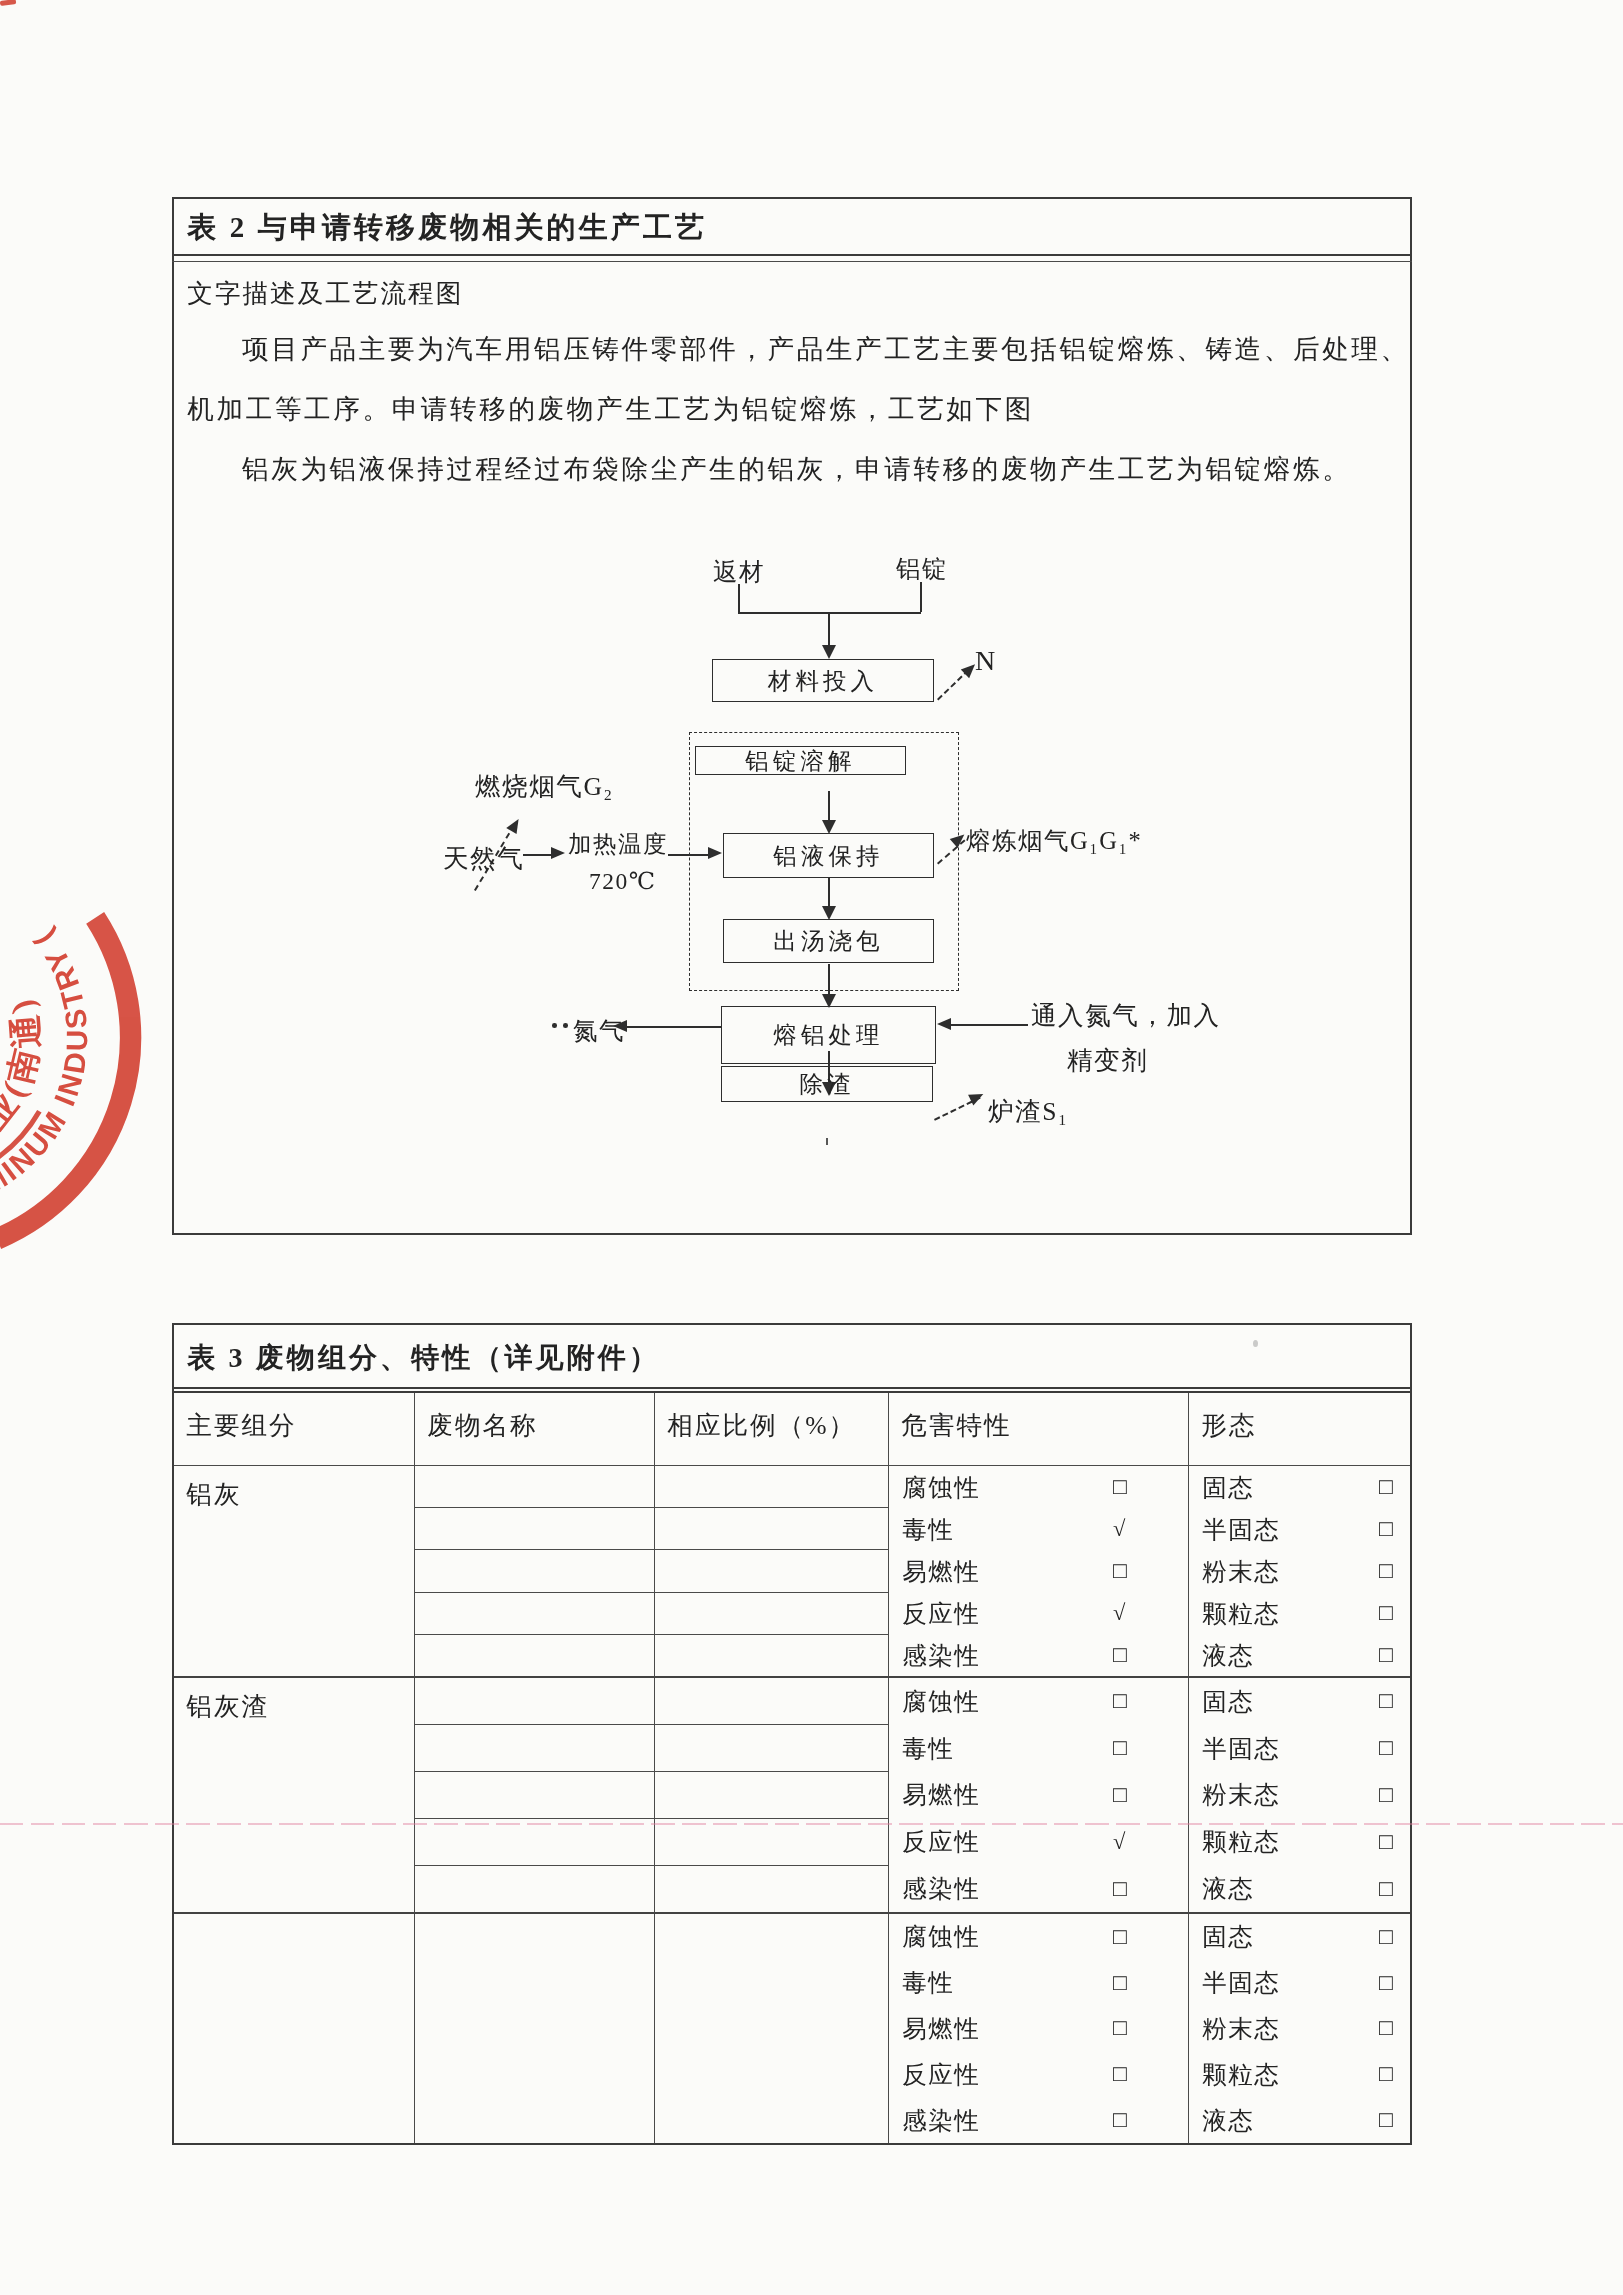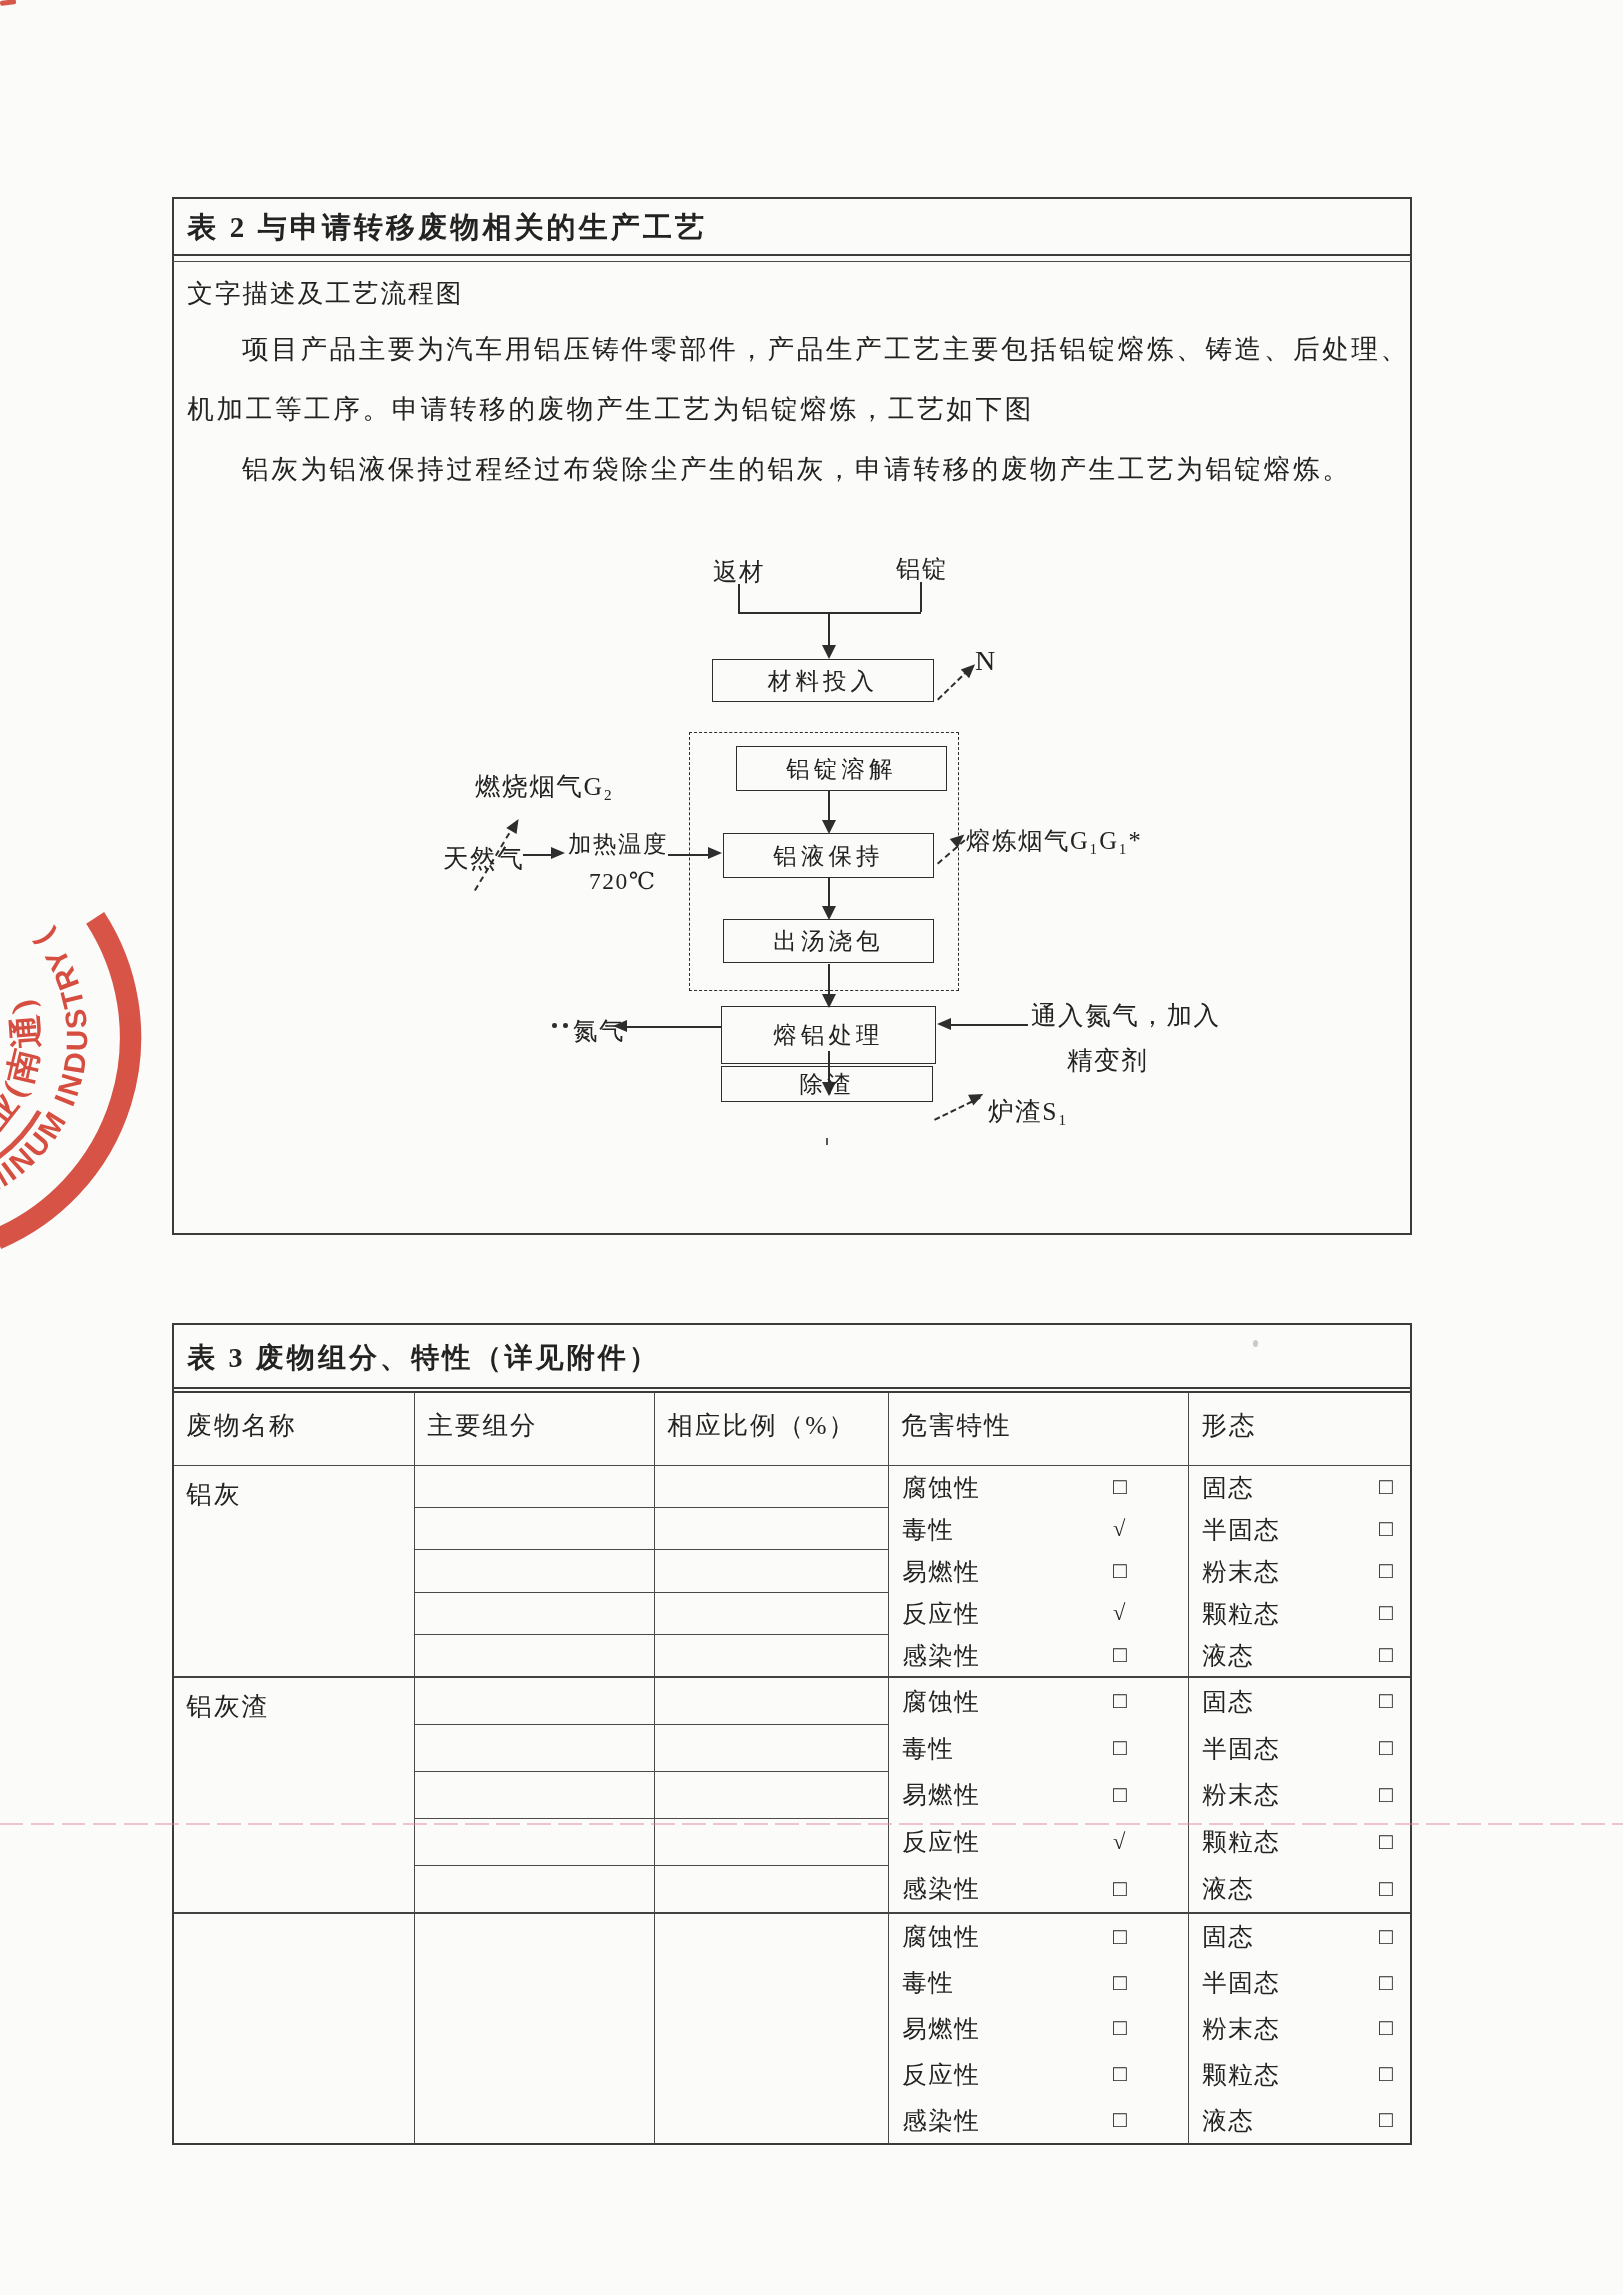--- a/index.html
+++ b/index.html
@@ -76,21 +76,21 @@
 
   <div class="fbox" style="left:712px;top:659px;width:222px;height:43px">
     <span>材料投入</span>
   </div>
   <div class="dash" style="left:937px;top:699px;width:43px;transform:rotate(-44deg)"></div>
   <div class="ah-r" style="left:963px;top:663px;transform:rotate(-44deg)"></div>
   <div class="fl" style="left:975px;top:645px;font-size:28px">N</div>
 
   <div class="drect" style="left:689px;top:732px;width:270px;height:259px"></div>
 
-  <div class="fbox" style="left:736px;top:746px;width:211px;height:45px">
+  <div class="fbox" style="left:695px;top:746px;width:211px;height:29px">
     <span>铝锭溶解</span>
   </div>
   <div class="ln" style="left:828px;top:791px;width:1.5px;height:30px"></div>
   <div class="ah-d" style="left:822px;top:820px"></div>
 
   <div class="fbox" style="left:723px;top:833px;width:211px;height:45px">
     <span>铝液保持</span>
   </div>
   <div class="ln" style="left:828px;top:878px;width:1.5px;height:29px"></div>
   <div class="ah-d" style="left:822px;top:906px"></div>
@@ -138,22 +138,22 @@
   <div class="fl" style="left:1031px;top:998px;font-size:25.6px">通入氮气，加入</div>
   <div class="fl" style="left:1067px;top:1043px;font-size:25.6px">精变剂</div>
 
   <div class="dash" style="left:934px;top:1119px;width:51px;transform:rotate(-26deg)"></div>
   <div class="ah-r" style="left:970px;top:1091px;transform:rotate(-26deg)"></div>
   <div class="fl" style="left:988px;top:1094px;font-size:25.6px">炉渣S₁</div>
 
   <div class="t3">
     <div class="t3-title">表 3    废物组分、特性（详见附件）</div>
 
+    <div class="hc vr hb">主要组分</div>
     <div class="hc vr hb">废物名称</div>
-    <div class="hc vr hb">主要组分</div>
     <div class="hc vr hb">相应比例（%）</div>
     <div class="hc vr hb">危害特性</div>
     <div class="hc hb">形态</div>
 
     <div class="namec vr rb">铝灰</div>
     <div class="subcol vr rb">
       <div class="sub"></div>
         <div class="sub"></div>
         <div class="sub"></div>
         <div class="sub"></div>

